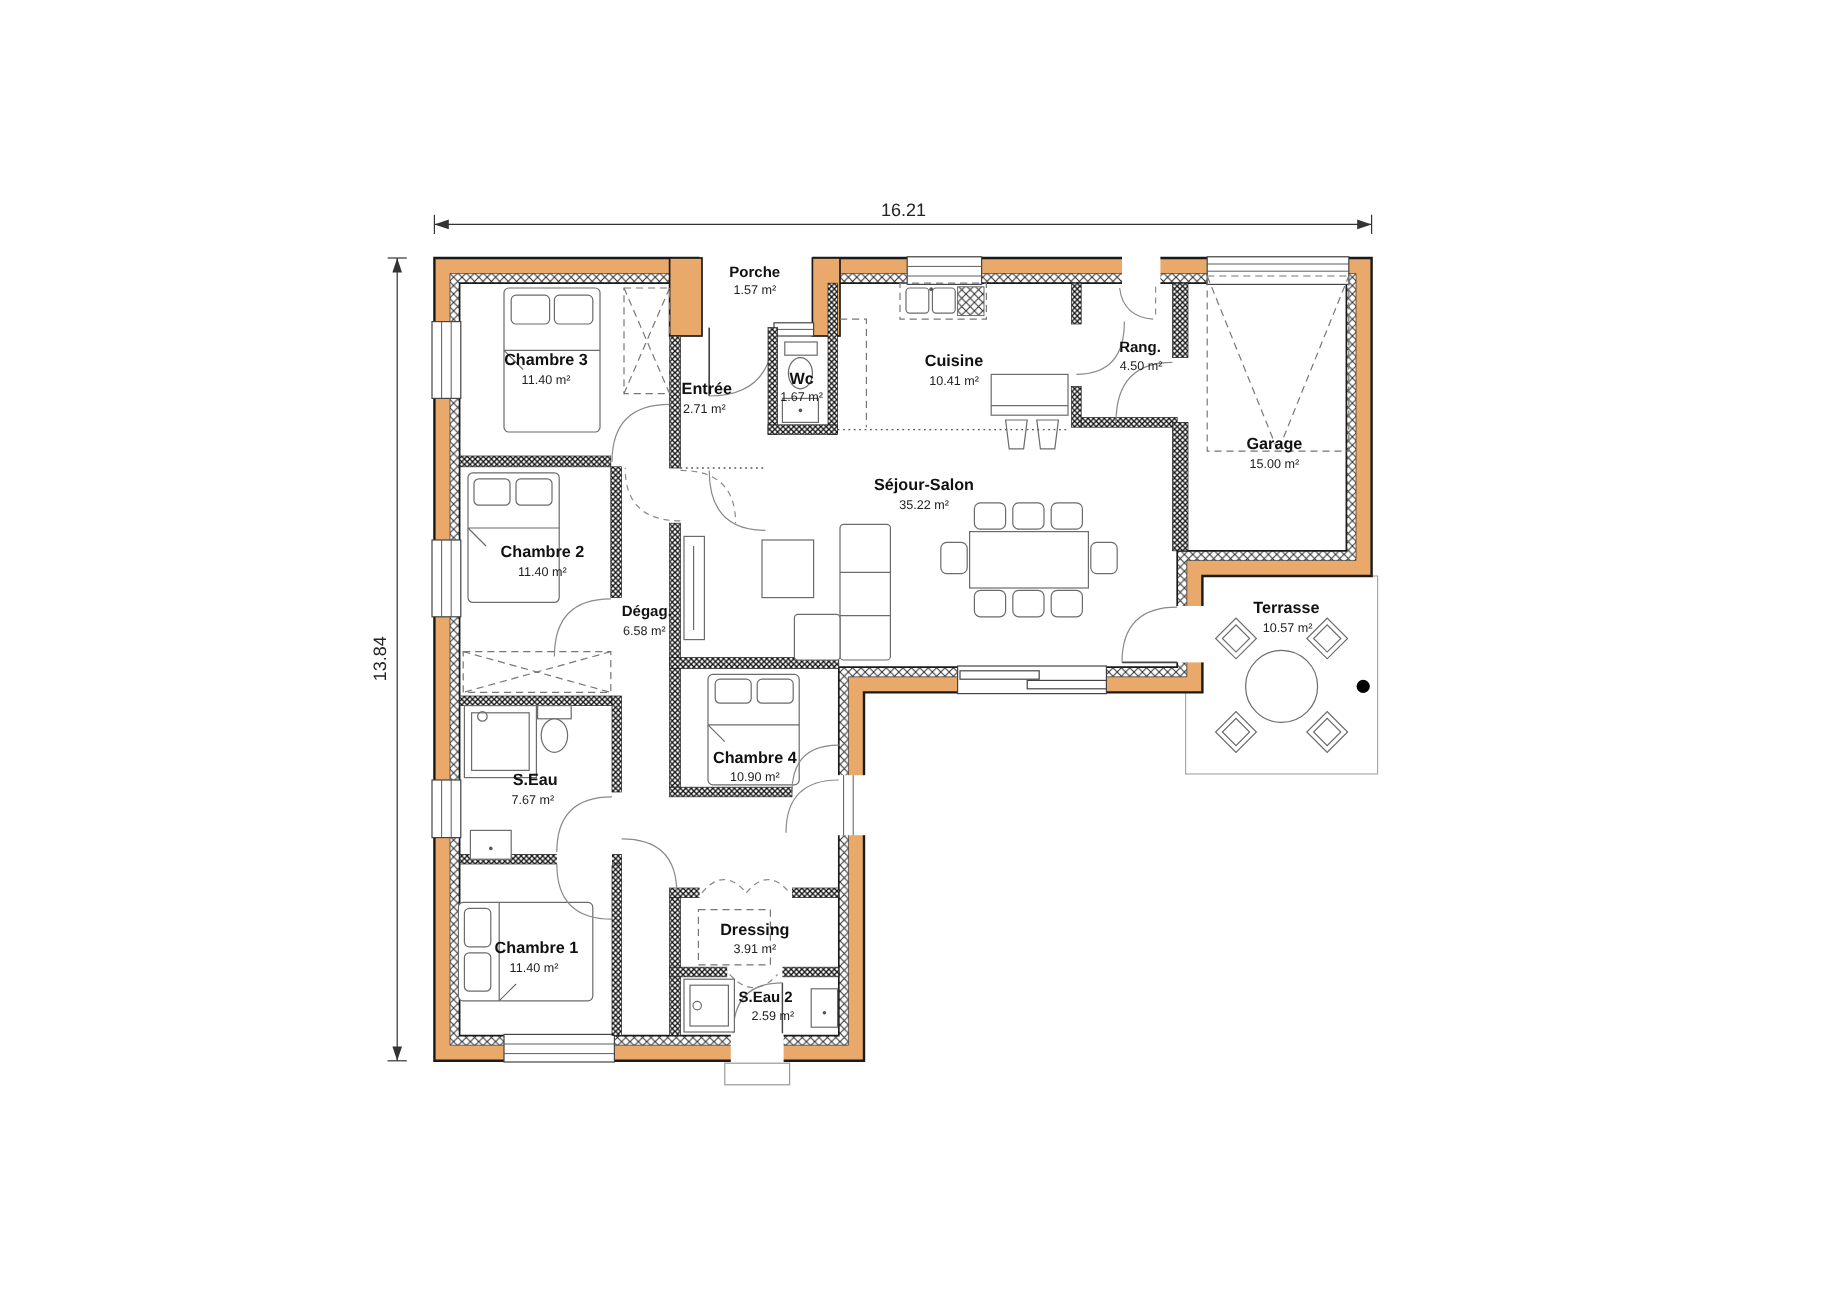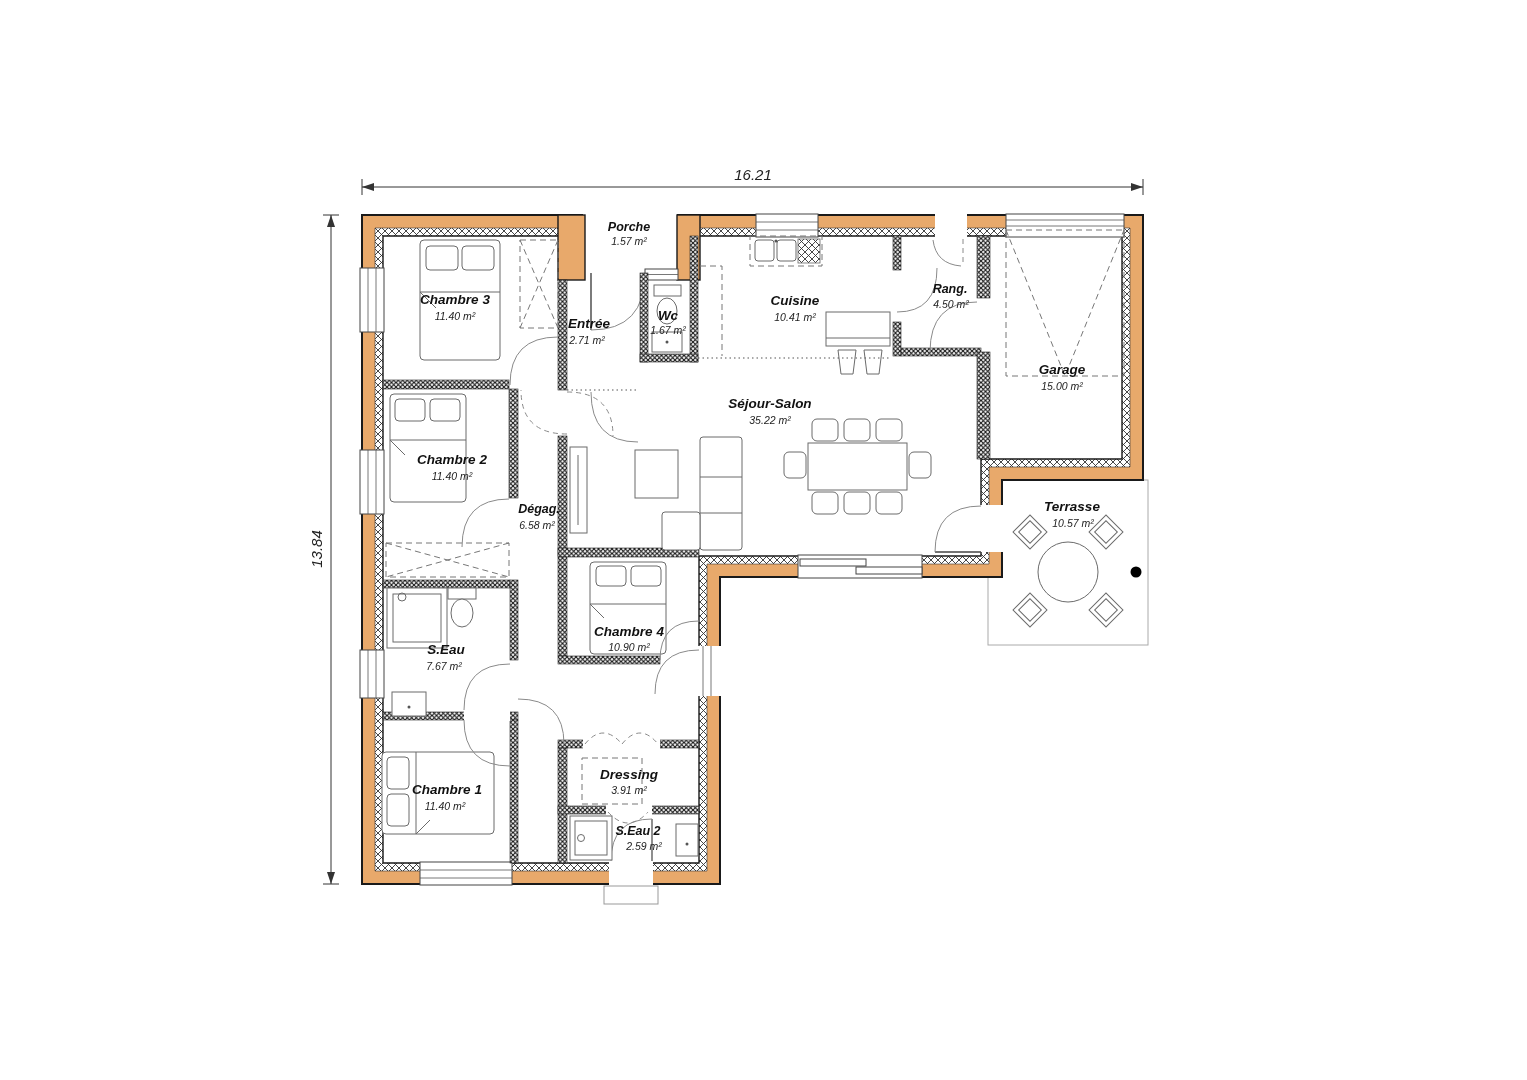--- a/index.html
+++ b/index.html
@@ -1,17 +1,17 @@
 <!DOCTYPE html>
 <html><head>
 <meta charset="utf-8">
 <style>
   html,body{margin:0;padding:0;background:#ffffff;}
   .page{position:relative;width:1527px;height:1080px;background:#fff;overflow:hidden;
-        font-family:"Liberation Sans","DejaVu Sans",sans-serif;font-style:italic;}
+        font-family:"Liberation Sans","DejaVu Sans",sans-serif;}
   svg{display:block}
   .room-name{font-family:"Liberation Sans","DejaVu Sans",sans-serif;font-weight:bold;font-size:13.5px;fill:#111;text-anchor:middle;}
   .room-area{font-family:"Liberation Sans","DejaVu Sans",sans-serif;font-size:10.5px;fill:#222;text-anchor:middle;}
   .dim-text{font-family:"Liberation Sans","DejaVu Sans",sans-serif;font-size:15px;fill:#222;text-anchor:middle;}
   .furn{fill:#ffffff;stroke:#6b6b6b;stroke-width:1;}
   .furn-line{fill:none;stroke:#6b6b6b;stroke-width:1;}
   .arc{fill:none;stroke:#8a8a8a;stroke-width:1;}
   .arc-dash{fill:none;stroke:#8a8a8a;stroke-width:1;stroke-dasharray:5 4;}
   .dash{fill:none;stroke:#777;stroke-width:1;stroke-dasharray:6 4;}
   .dot{fill:none;stroke:#555;stroke-width:1.2;stroke-dasharray:1.5 3;}

